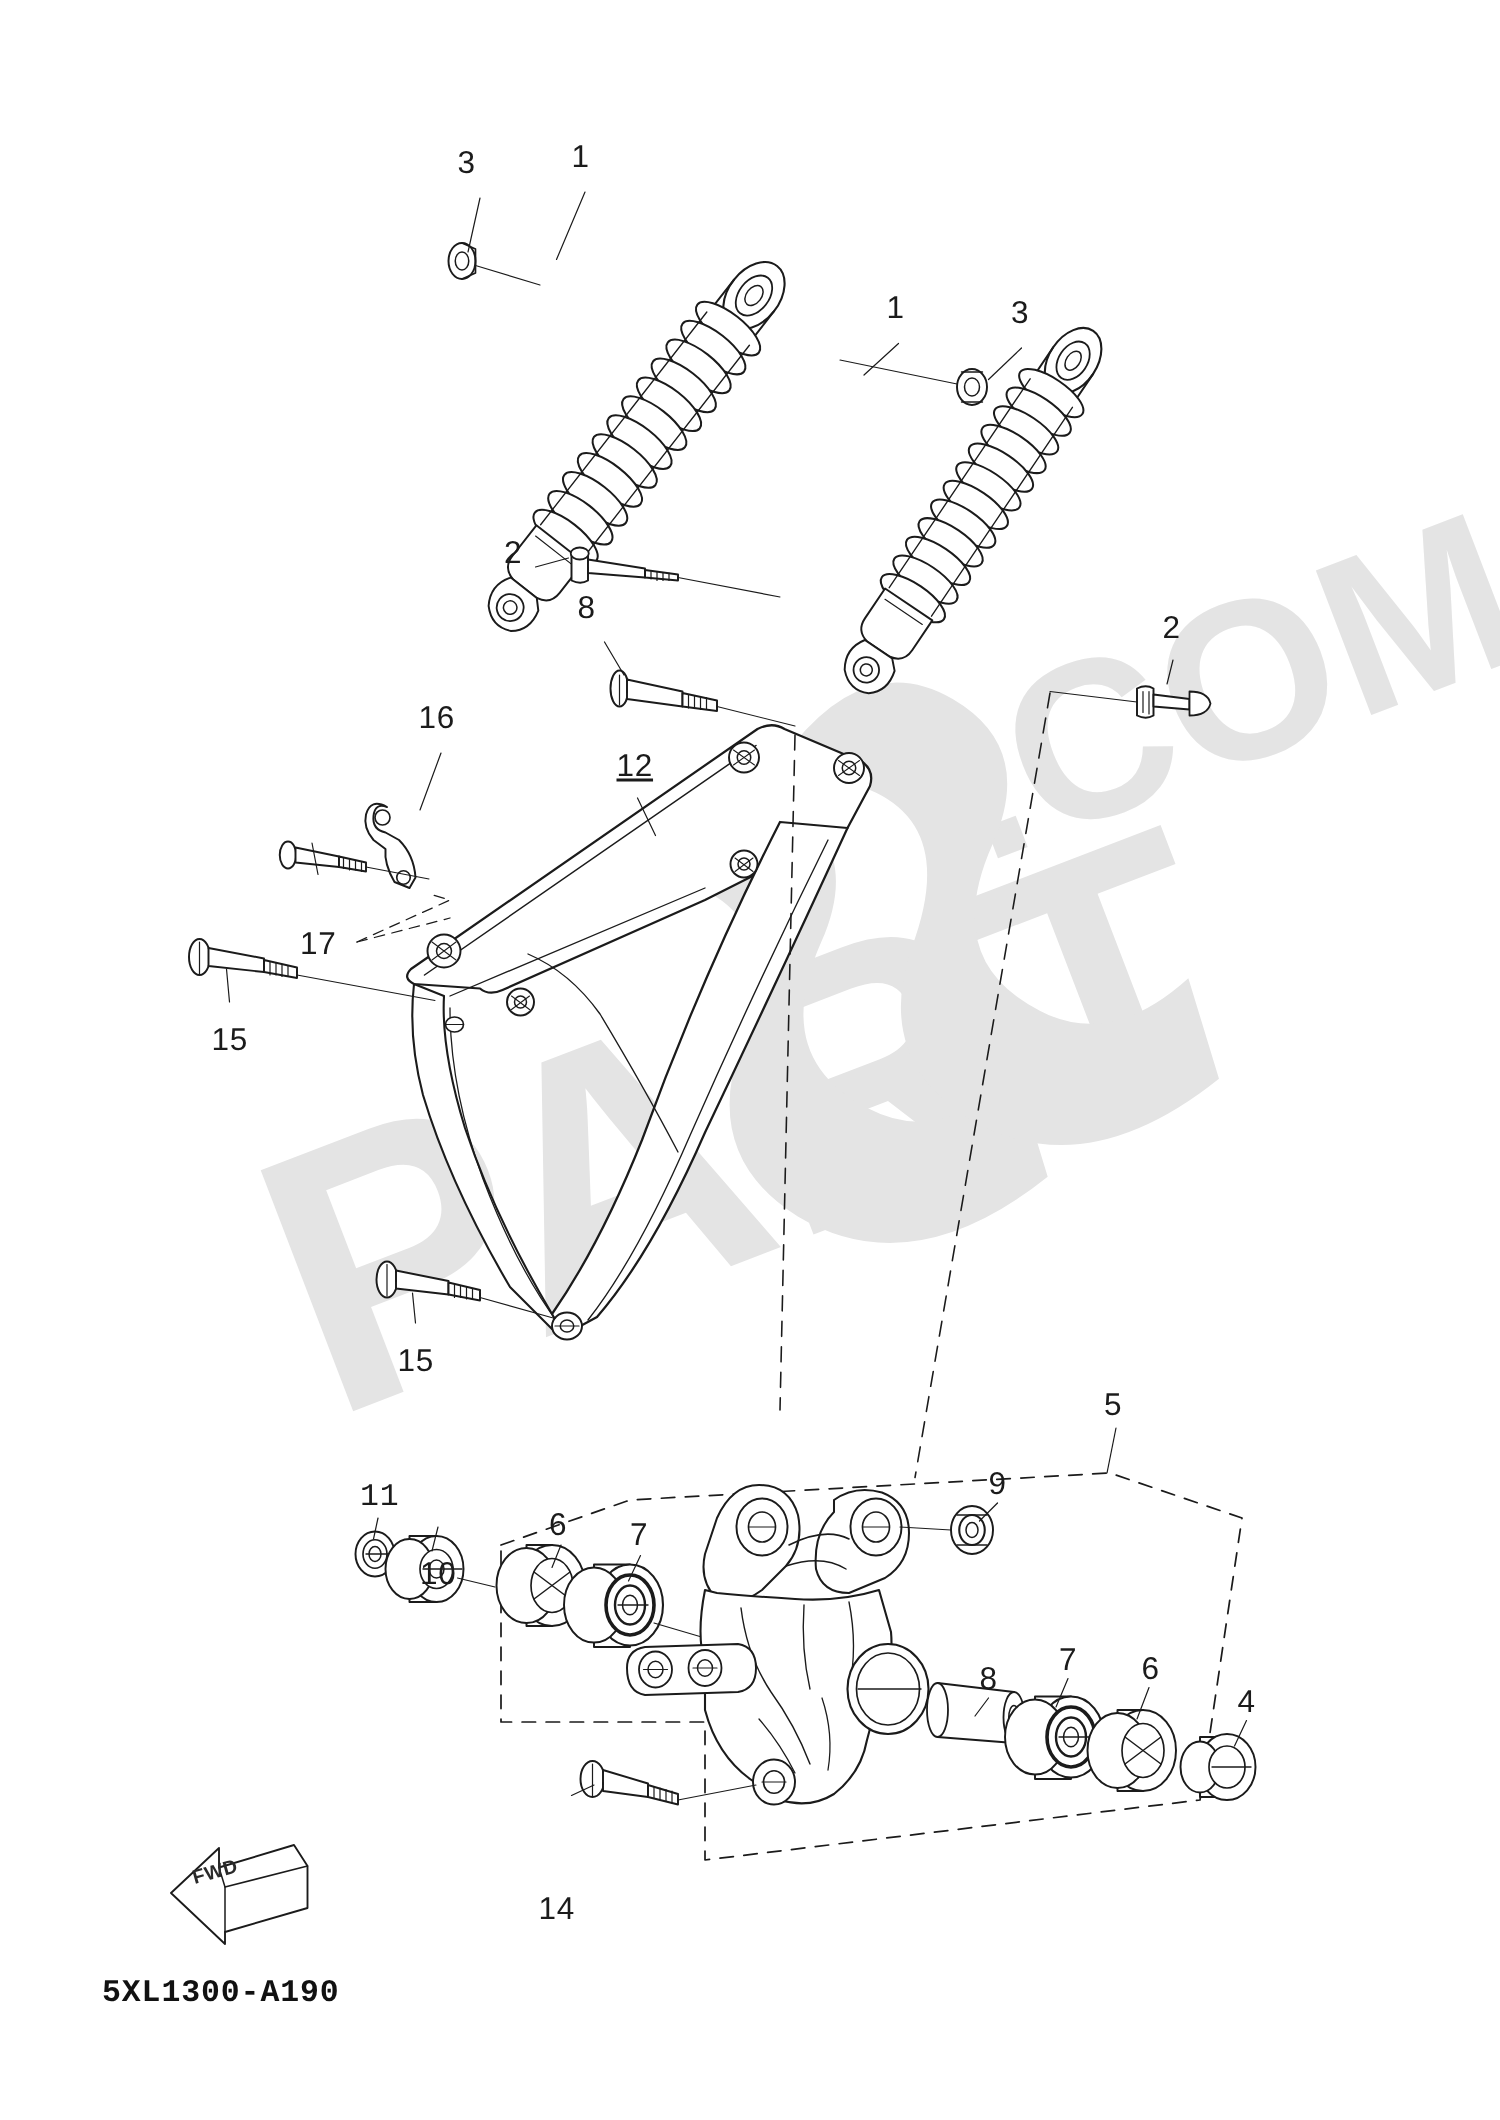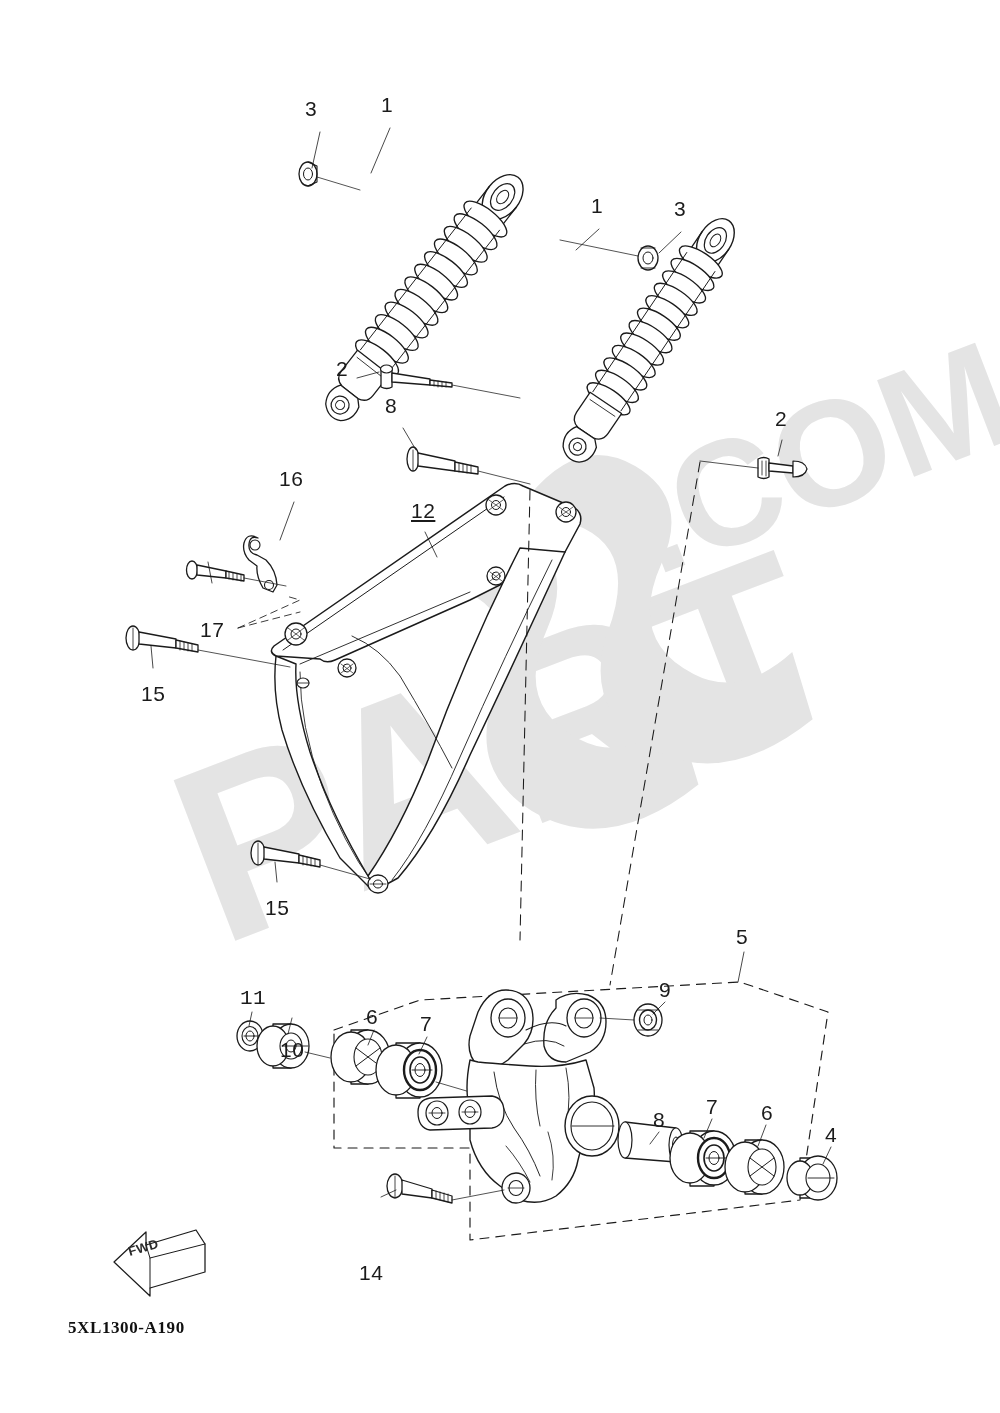--- a/index.html
+++ b/index.html
@@ -33,22 +33,22 @@
     font-weight: 400;
     color: #1b1b1b;
     letter-spacing: 0.5px;
     white-space: nowrap;
     user-select: none;
   }
   #diagram-code {
     position: absolute;
     left: 68px;
     top: 1318px;
-    font-family: Liberation Serif, serif;
-    font-size: 17px;
+    font-family: Liberation Mono, monospace;
+    font-size: 21px;
     font-weight: bold;
     color: #111111;
     letter-spacing: 0.6px;
   }
   #fwd-label {
     position: absolute;
     left: 128px;
     top: 1240px;
     font-family: "Liberation Sans", sans-serif;
     font-size: 13px;

